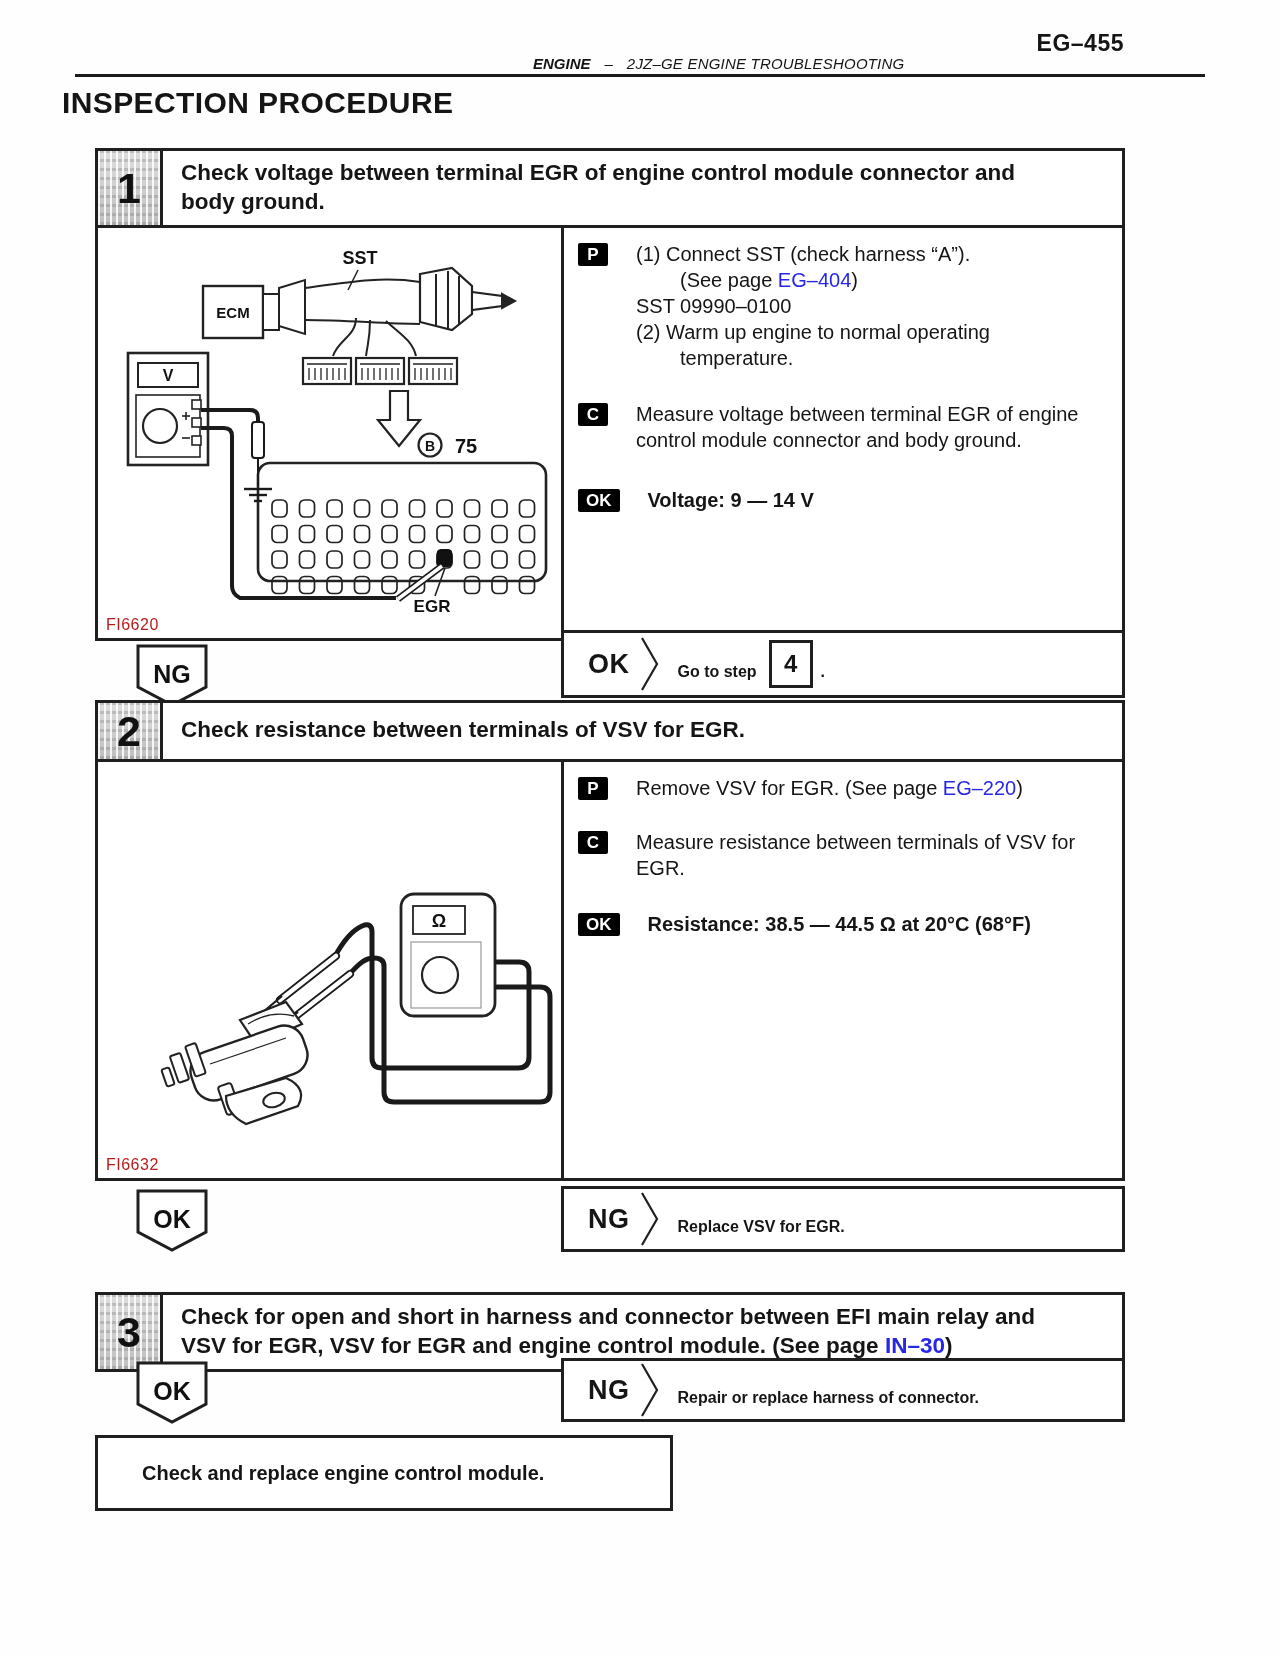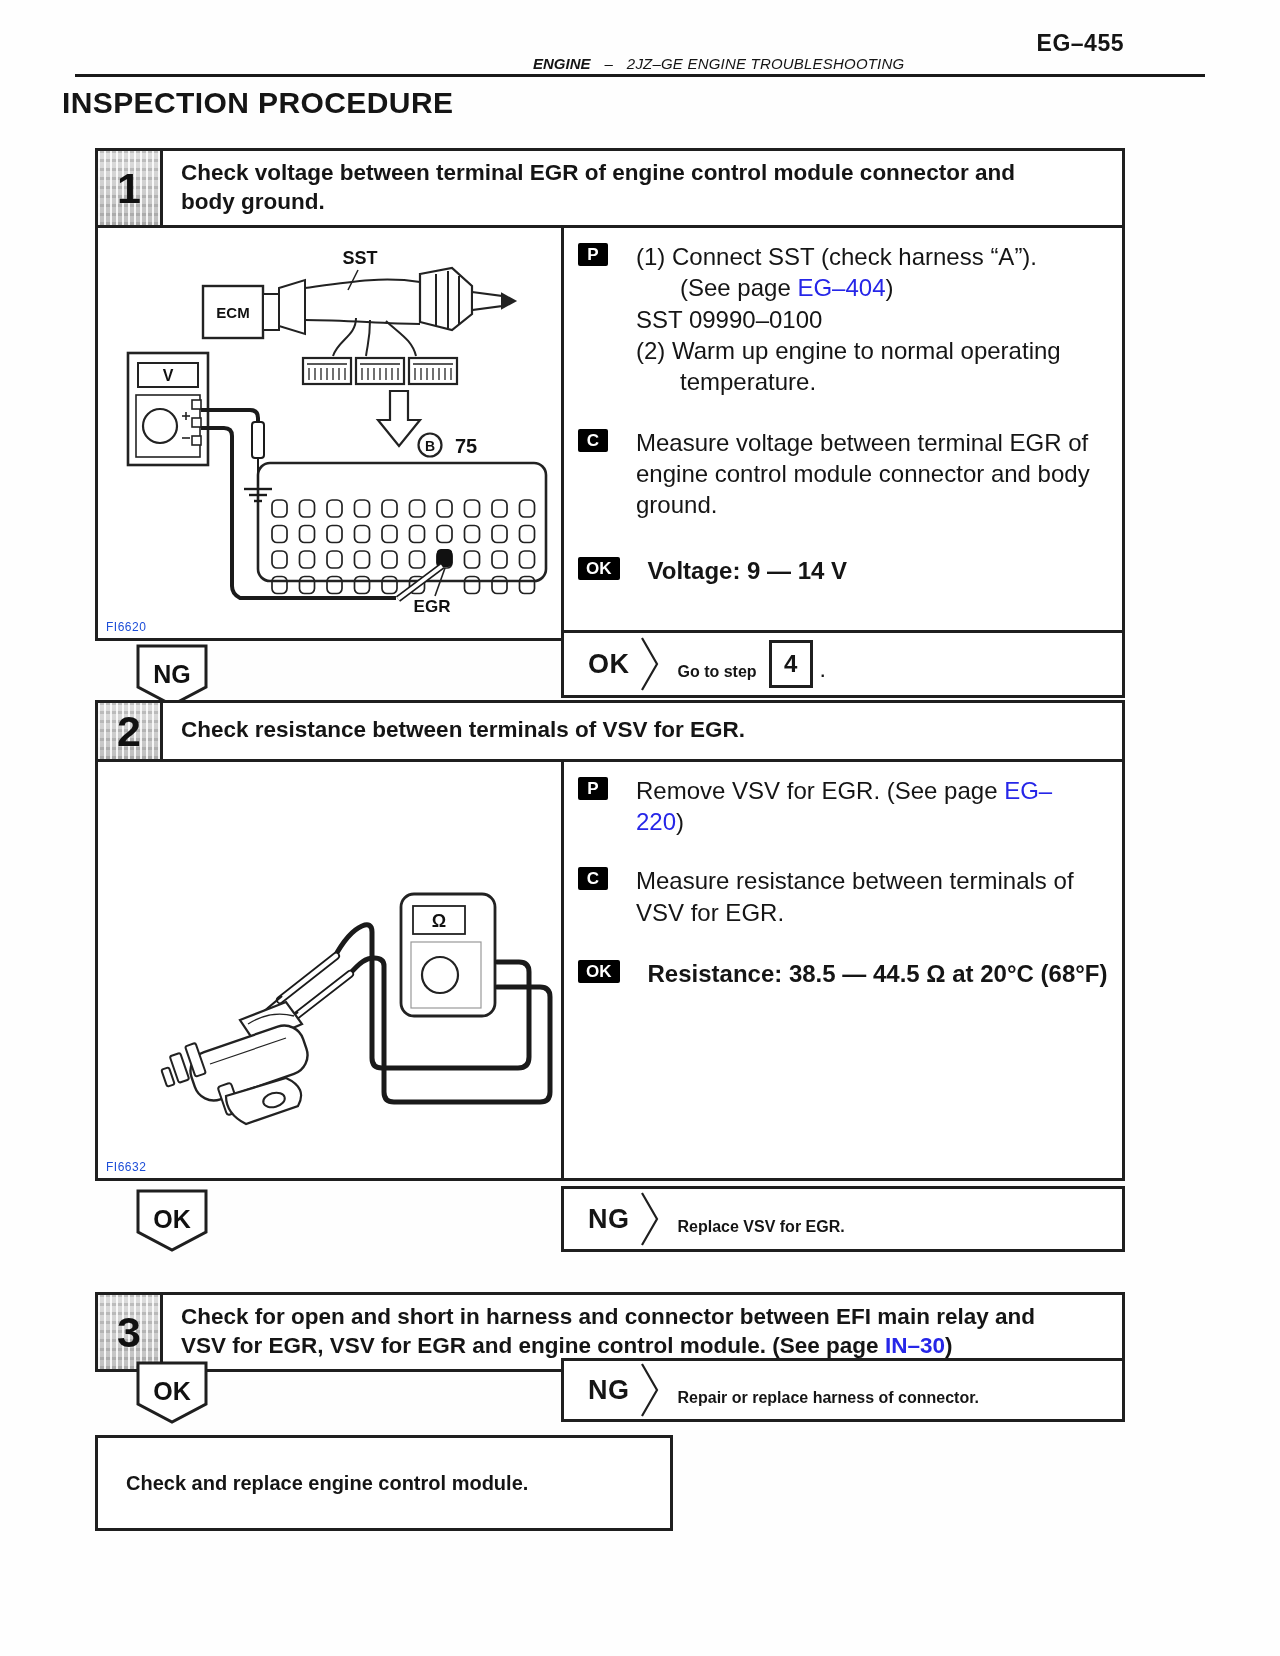--- a/index.html
+++ b/index.html
@@ -23,49 +23,49 @@
             background-color:#cccccc;
             background-image:
               repeating-linear-gradient(90deg, rgba(255,255,255,.85) 0 2px, rgba(255,255,255,0) 2px 6px),
               repeating-linear-gradient(0deg, rgba(110,110,110,.28) 0 3px, rgba(110,110,110,0) 3px 9px),
               linear-gradient(#dedede,#bfbfbf);}
   .step-title{flex:1;padding:8px 16px 9px 18px;font-size:22.5px;font-weight:bold;line-height:1.27;}
   .step-title .inner{max-width:885px;display:block;}
   .step-body{display:flex;align-items:stretch;}
   .cell-left{flex:0 0 463px;border-right:3px solid #1f1f1f;position:relative;}
   .cell-right{flex:1;padding:13px 8px 0 14px;box-sizing:border-box;}
-  .fig-id{position:absolute;left:8px;bottom:4px;font-size:12px;color:#1d4ed8;letter-spacing:.5px;}
+  .fig-id{position:absolute;left:8px;bottom:4px;font-size:16px;color:#b91c1c;letter-spacing:.5px;}
 
   
   .item{display:flex;align-items:flex-start;}
   .badge{flex:0 0 auto;background:#000;color:#fff;font-weight:bold;font-size:17px;line-height:23px;
          padding:0 8px;margin-top:2px;margin-right:28px;border-radius:2px;min-width:14px;text-align:center;}
-  .item-text{font-size:24px;line-height:1.3;max-width:462px;}
+  .item-text{font-size:20px;line-height:1.3;max-width:462px;}
   .item-text.spec{font-weight:bold;}
   .tline{white-space:nowrap;}
   .tline.ind{padding-left:44px;}
   .link{color:var(--link-color,#2626e8);text-decoration:none;cursor:pointer;}
 
   
   .penta{position:absolute;width:74px;height:66px;}
   .penta svg{display:block;}
   .penta text{font-size:25px;font-weight:bold;fill:#111;}
 
   
   .band{position:absolute;border:3px solid #1f1f1f;background:#fff;display:flex;align-items:center;
         padding-left:24px;box-sizing:border-box;}
   .band-label{font-size:27px;font-weight:bold;margin-right:10px;letter-spacing:.5px;}
   .band-text{font-size:16px;font-weight:bold;margin-top:16px;}
   .chev{margin-right:18px;flex:0 0 auto;}
   .step-ref{display:inline-block;border:3px solid #1f1f1f;width:38px;height:42px;line-height:42px;
             text-align:center;font-size:24px;font-weight:bold;margin:0 8px 0 12px;background:#fff;}
 
   
-  .final-box{position:absolute;left:95px;top:1435px;width:578px;height:96px;border:3px solid #1f1f1f;
-             display:flex;align-items:center;padding-left:28px;box-sizing:border-box;
+  .final-box{position:absolute;left:95px;top:1435px;width:578px;height:76px;border:3px solid #1f1f1f;
+             display:flex;align-items:center;padding-left:44px;box-sizing:border-box;
              font-size:20px;font-weight:bold;background:#fff;}
 
   
   .fig{position:absolute;left:0;top:0;}
   .fig text{font-family:"Liberation Sans",sans-serif;fill:#111;}
   .fig .lbl{font-weight:bold;}
 </style>
 </head>
 <body style="--link-color: #2626e8;">
 

